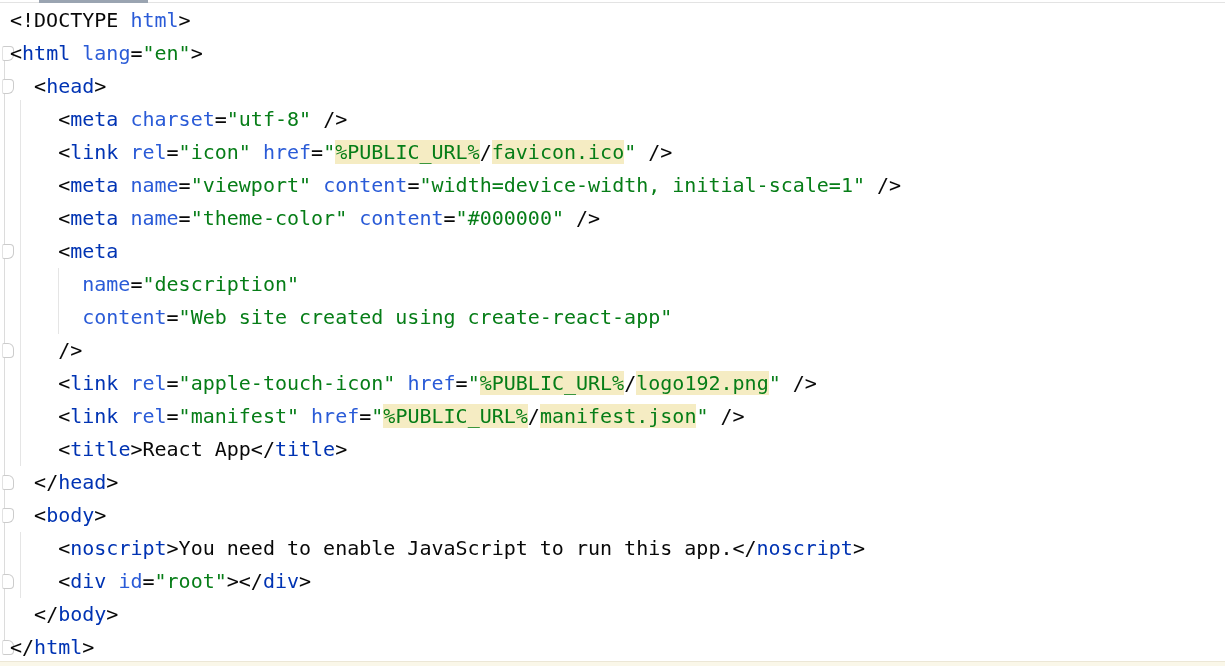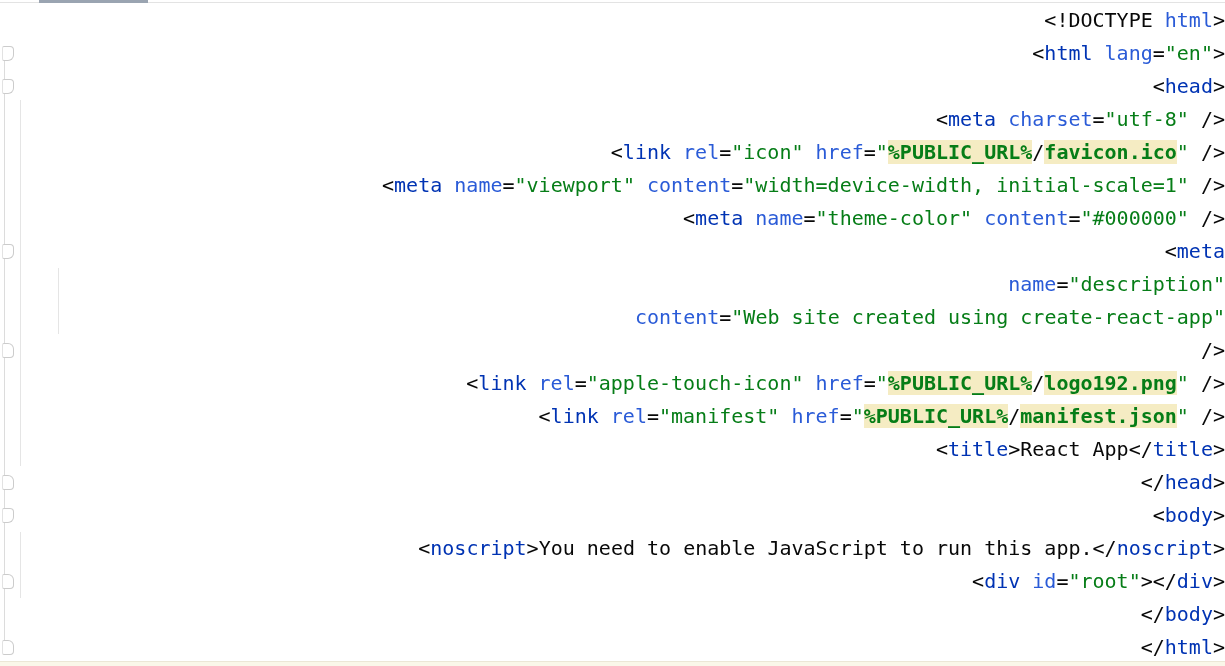--- a/index.html
+++ b/index.html
@@ -28,28 +28,28 @@
   .fold-marker{
     position:absolute;left:2px;width:12px;height:15px;background:#ffffff;
     border:1px solid var(--c-fold);border-left:1px solid #e2e2e2;
     box-sizing:border-box;
   }
   .fold-marker.start{border-radius:2px 4px 6px 2px;}
   .fold-marker.end{border-radius:2px 6px 4px 2px;}
   .indent-guide{position:absolute;width:1px;background:var(--c-guide);}
   .code{
     position:absolute;left:10px;top:4px;right:0;
-    font-size:20px;line-height:33px;white-space:pre;color:var(--c-punct);text-align:right;
+    font-size:20px;line-height:33px;white-space:pre;color:var(--c-punct);
   }
   .line{height:33px;}
   .tok-p{color:var(--c-punct);}
   .tok-t{color:var(--c-tag);}
   .tok-a{color:var(--c-attr);}
   .tok-s{color:var(--c-str);}
-  .tok-h{color:var(--c-str);background:var(--c-hl-bg);font-weight:bold;}
+  .tok-h{color:var(--c-str);background:var(--c-hl-bg);}
   .bottom-bar{
     position:absolute;left:0;bottom:0;width:100%;height:5px;
     background:var(--c-bottom);border-top:1px solid var(--c-bottom-border);
     box-sizing:border-box;
   }
 </style>
 </head>
 <body>
 
 <div class="editor">

